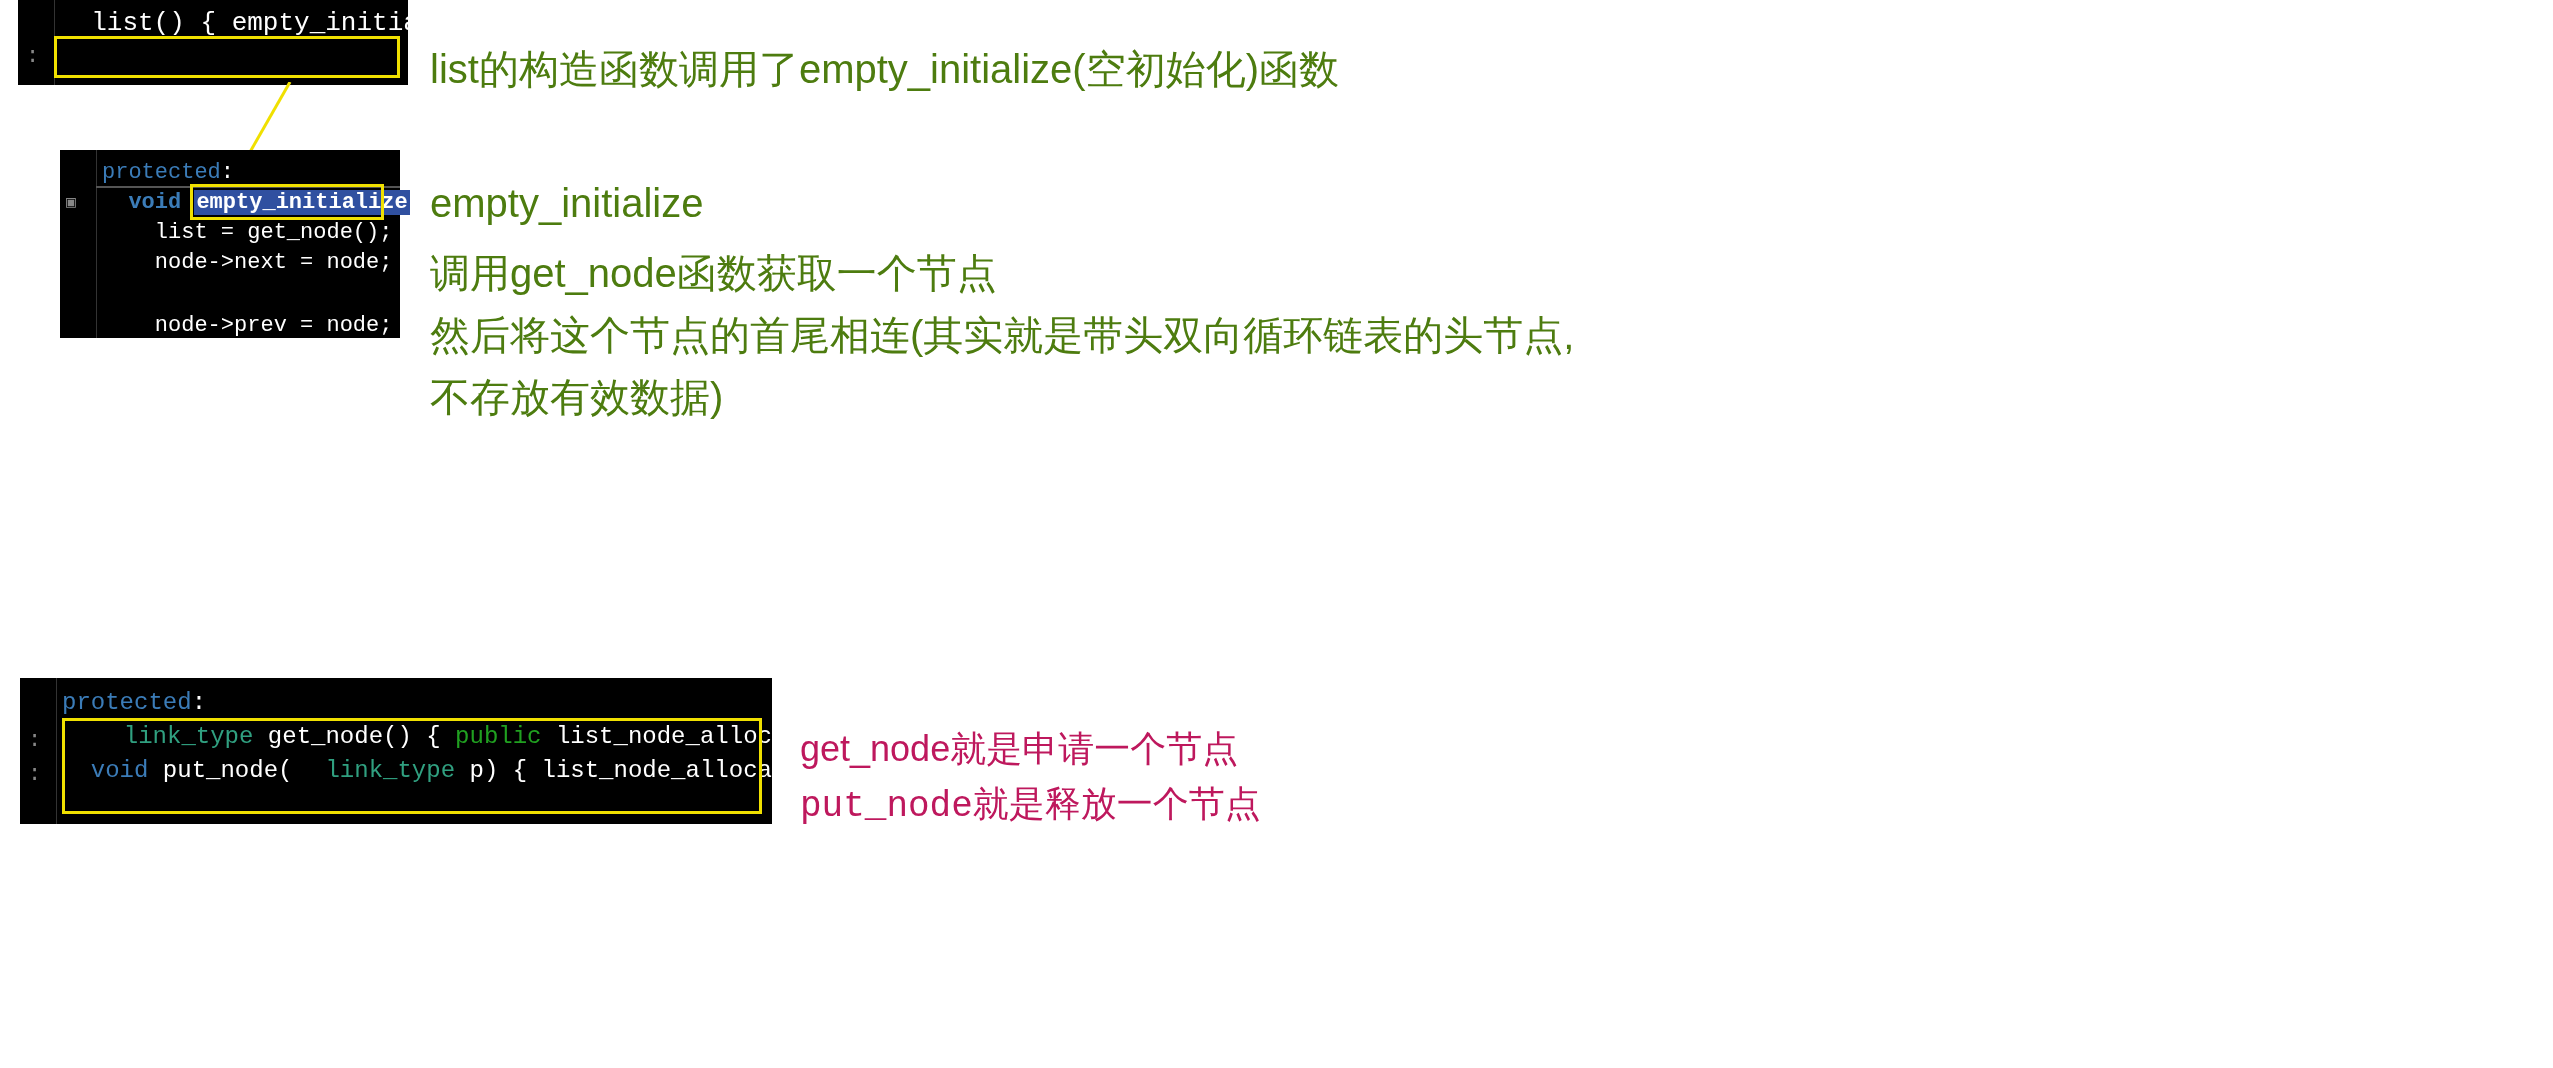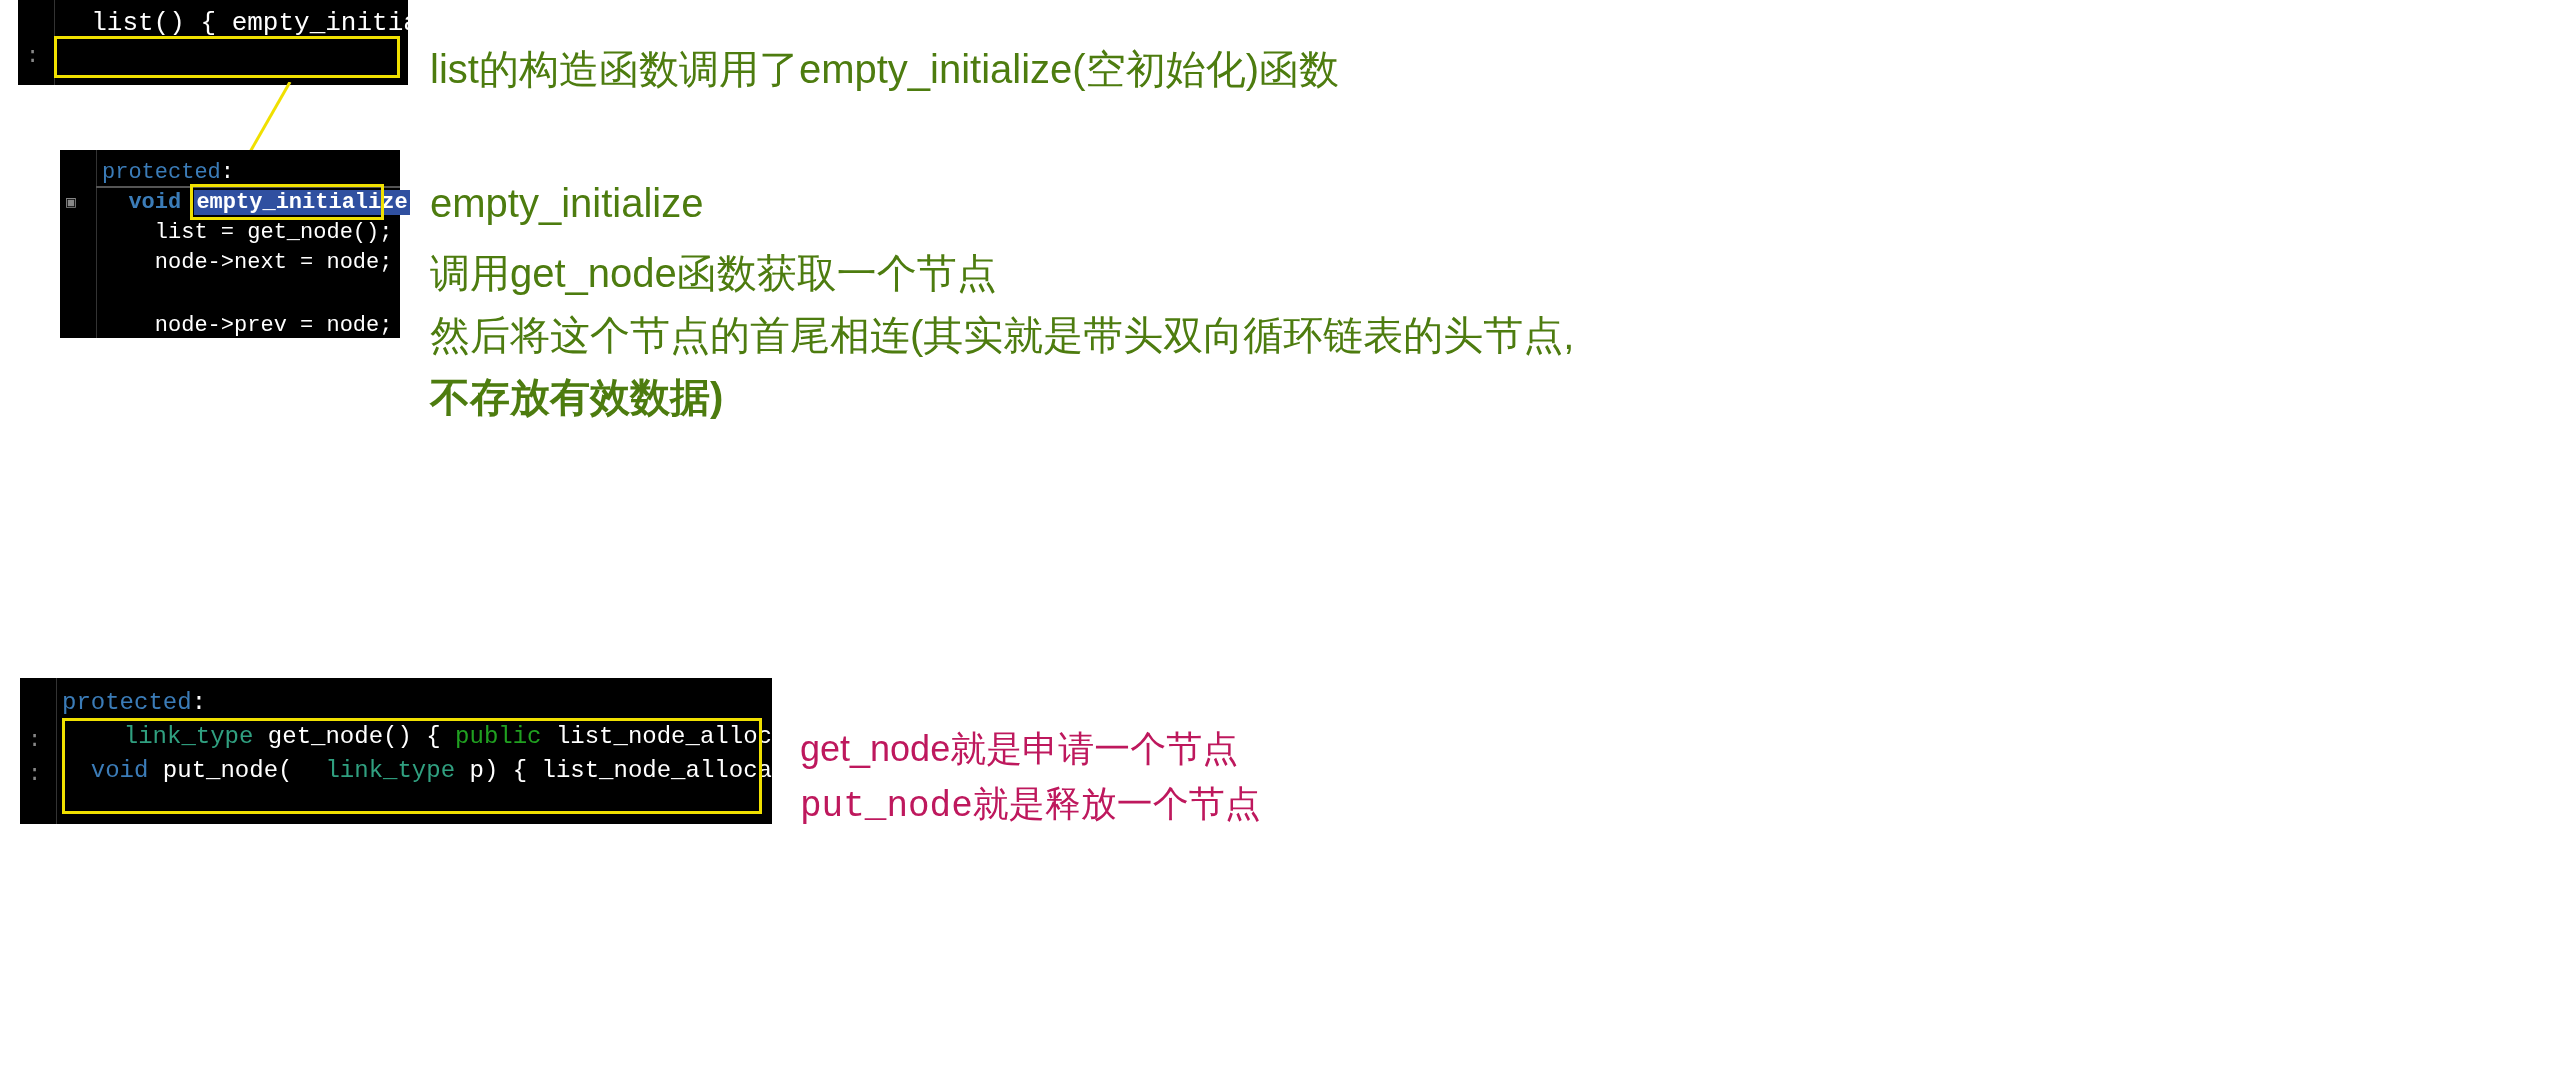--- a/index.html
+++ b/index.html
@@ -163,19 +163,19 @@
   <div style="white-space:pre;"><span class="kw-void">  void</span><span> put_node(</span><span class="type-green">link_type</span><span> p) { list_node_allocator::deallocate(p); }</span></div>
   <div class="yellow-border"></div>
 </div>
 
 <div id="anno1" class="anno green">list的构造函数调用了empty_initialize(空初始化)函数</div>
 
 <div id="anno2" class="anno green">
   <span class="l1">empty_initialize</span>
   <span style="display:block;">调用get_node函数获取一个节点</span>
   <span style="display:block;">然后将这个节点的首尾相连(其实就是带头双向循环链表的头节点,</span>
-  <span style="display:block;font-weight:bold;">不存放有效数据)</span>
+  <span style="display:block;">不存放有效数据)</span>
 </div>
 
 <div id="anno3" class="anno red">
   <span style="display:block;">get_node就是申请一个节点</span>
   <span style="display:block;font-family:Liberation Mono, monospace;">put_node就是释放一个节点</span>
 </div>
 
 </body></html>

